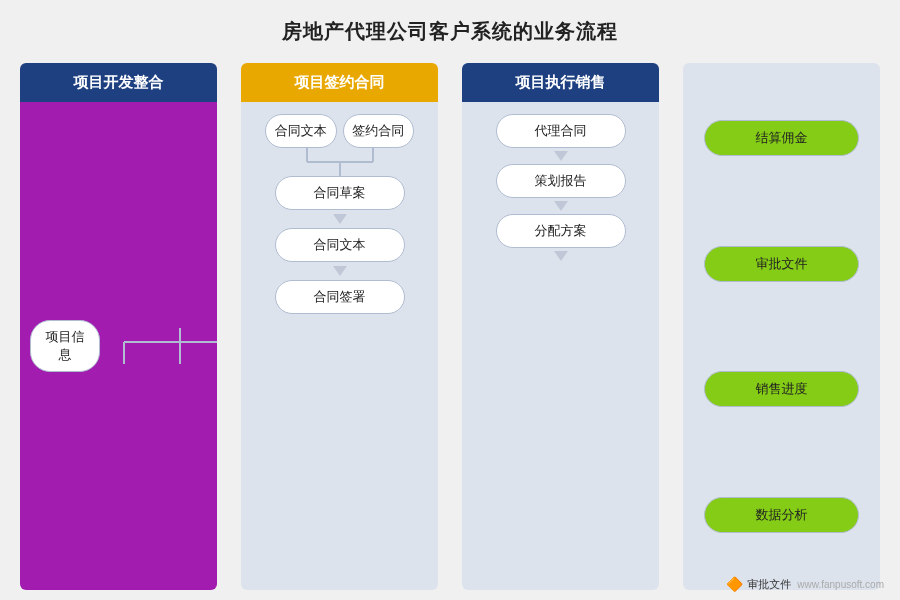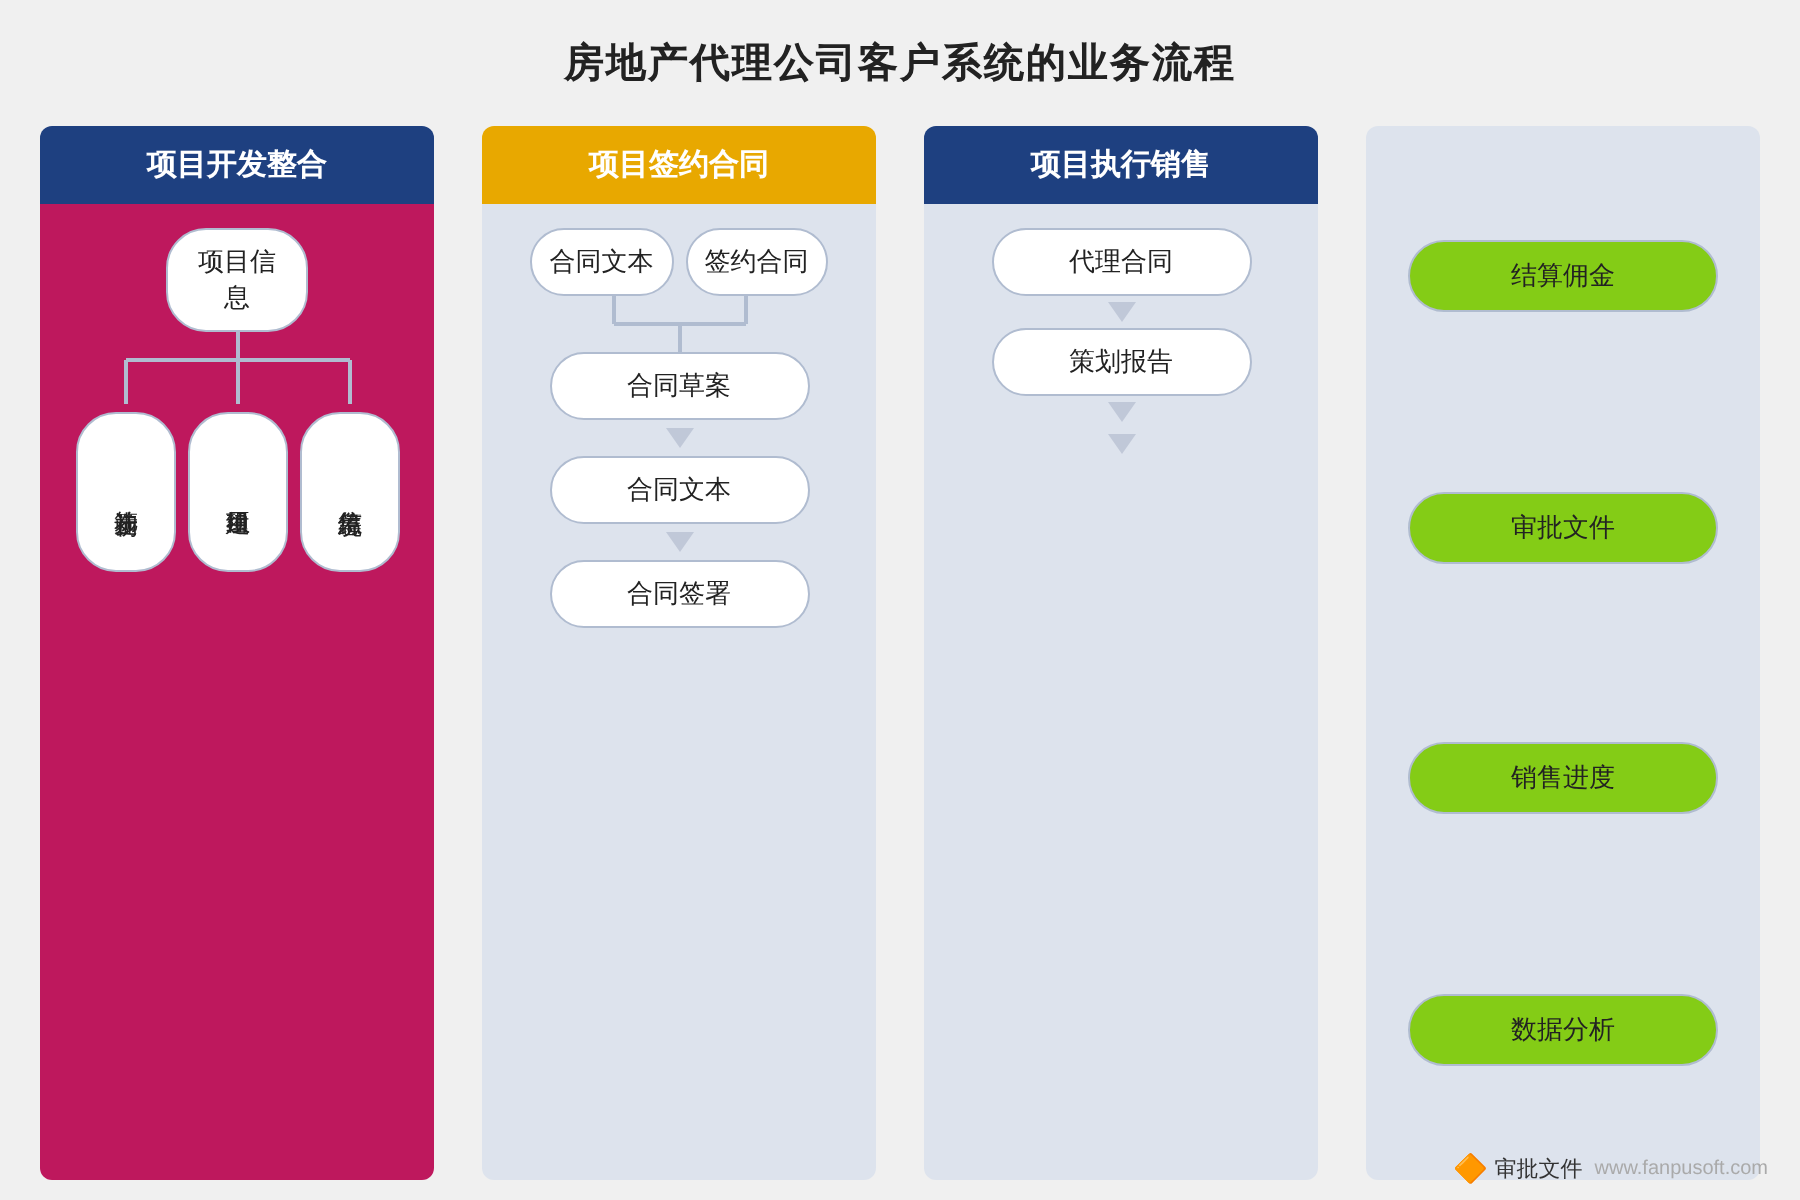--- a/index.html
+++ b/index.html
@@ -76,25 +76,25 @@
       width: 0;
       height: 0;
       border-left: 7px solid transparent;
       border-right: 7px solid transparent;
       border-top: 10px solid #c0c8d8;
       margin: 4px auto;
     }
 
     
     .col1-body {
-      background: #be185d;
+      background: #a21caf;
       flex: 1;
       padding: 12px 10px;
       display: flex;
-      flex-direction: column;
+      flex-direction: row;
       align-items: center;
       border-radius: 0 0 4px 4px;
     }
     .col1-top {
       display: flex;
       flex-direction: column;
       align-items: center;
     }
     .col1-branches {
       display: flex;
@@ -228,20 +228,21 @@
     </div>
   </div>
 
   <div class="column">
     <div class="col-header blue">项目执行销售</div>
     <div class="col-body">
       <div class="flow-box">代理合同</div>
       <div class="arrow-down col3-arrow"></div>
       <div class="flow-box">策划报告</div>
       <div class="arrow-down col3-arrow"></div>
+      <div class="flow-box">分配方案</div>
       <div class="arrow-down col3-arrow"></div>
     </div>
   </div>
 
   <div class="column">
     <div class="right-col-body">
       <div class="right-box">结算佣金</div>
       <div class="right-box">审批文件</div>
       <div class="right-box">销售进度</div>
       <div class="right-box">数据分析</div>

